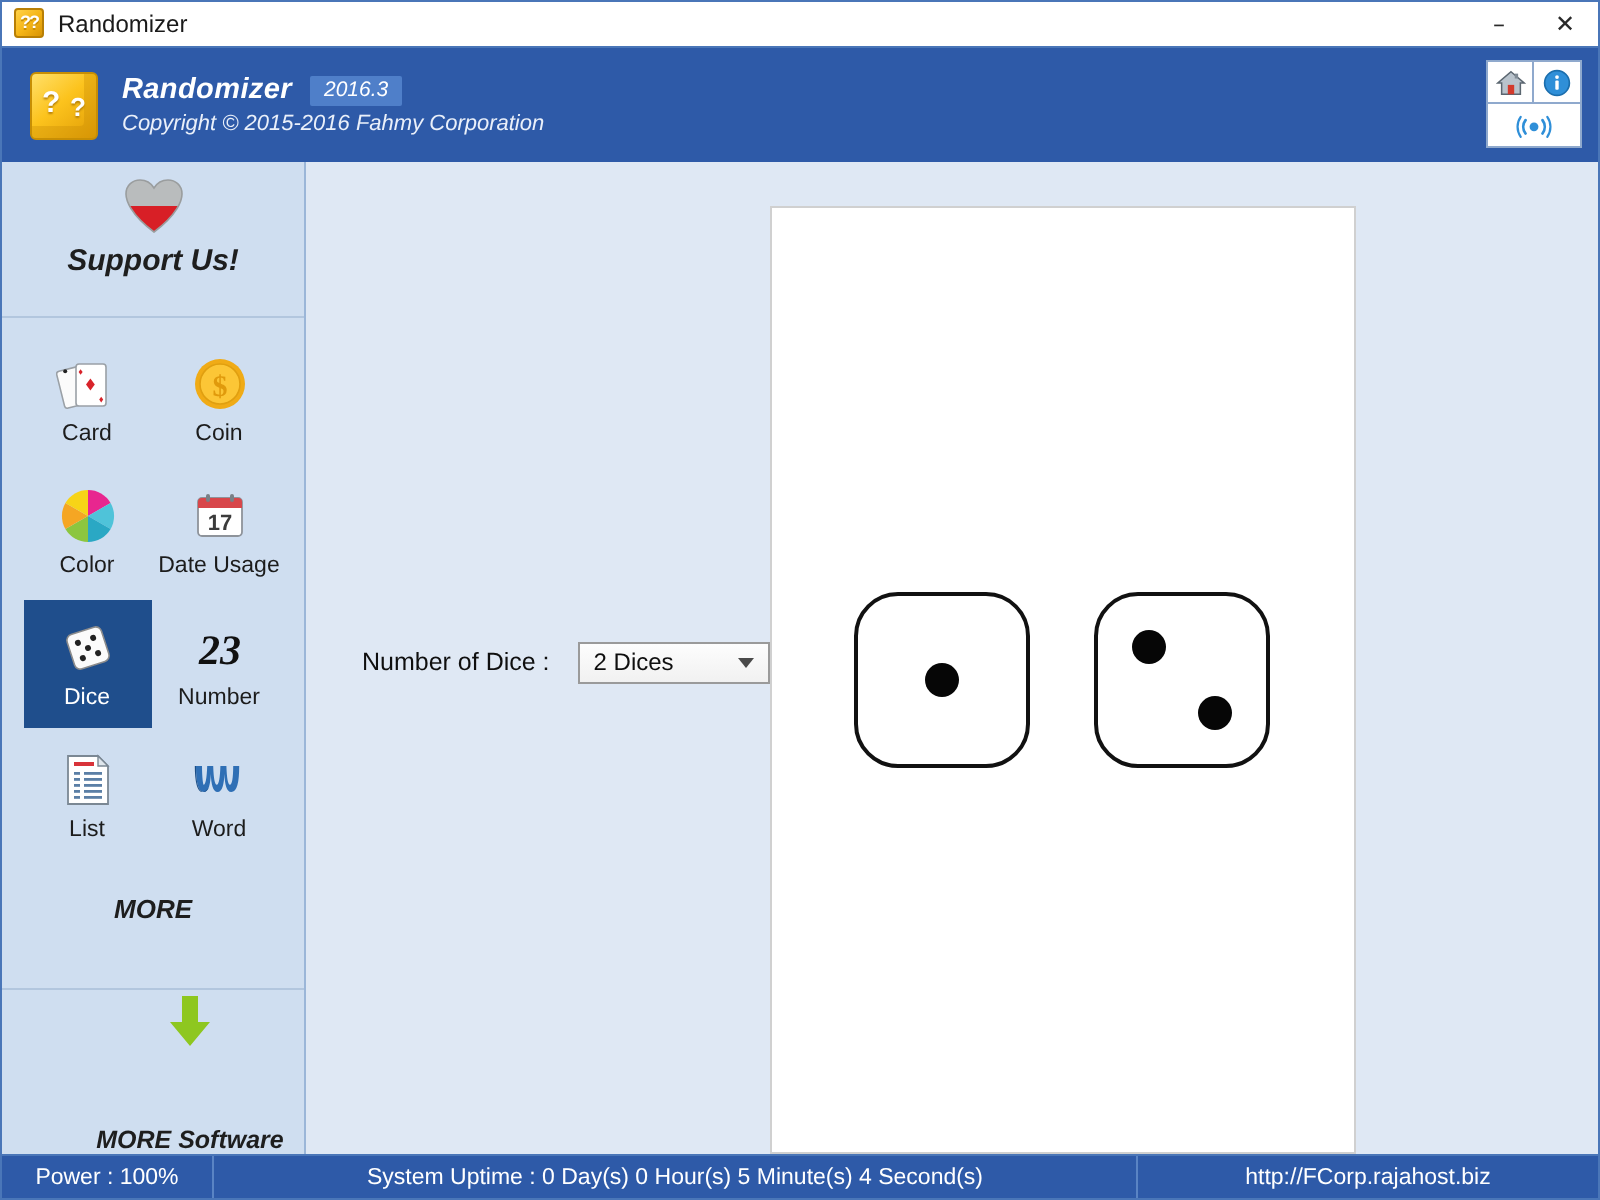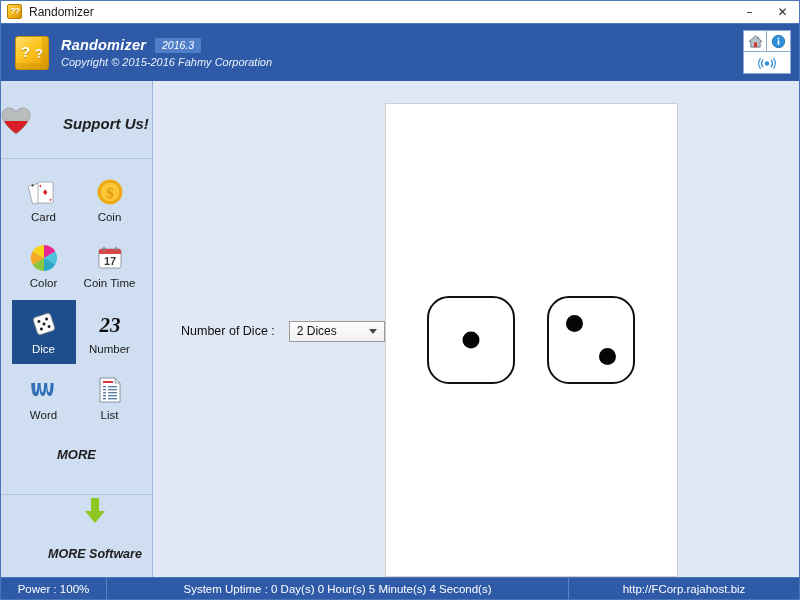--- a/index.html
+++ b/index.html
@@ -143,25 +143,24 @@
   .sidebar {
     flex: 0 0 152px;
     background: #cfdef0;
     border-right: 1px solid #9bb6d8;
     display: flex;
     flex-direction: column;
     position: relative;
   }
   .support {
     padding-top: 8px;
-    display: flex; flex-direction: row;
+    display: flex; flex-direction: column;
     align-items: center;
     flex: 0 0 78px;
     border-bottom: 1px solid #b2c6de;
-    gap: 32px;
   }
   .heart {
     width: 30px; height: 28px;
     position: relative;
     margin-bottom: 5px;
   }
   .heart svg { display: block; }
   .support-label {
     font-size: 15px;
     font-weight: bold;
@@ -212,22 +211,22 @@
     margin-bottom: 10px;
   }
   .sb-divider {
     height: 1px;
     background: #b2c6de;
     width: 100%;
   }
   .more-soft {
     flex: 0 0 82px;
     display: flex; flex-direction: column;
-    align-items: center; justify-content: flex-start;
-    gap: 20px;
+    align-items: center; justify-content: space-between;
+    gap: 4px;
     margin-left: 37px;
   }
   .more-soft-label {
     font-size: 12.5px;
     font-weight: bold;
     font-style: italic;
     color: #1e1e1e;
   }
 
   
@@ -462,21 +461,21 @@
           <div class="grid-item">
             <div class="gi-icon">
               <svg width="28" height="28" viewBox="0 0 28 28">
                 <rect x="3" y="5" width="22" height="19" rx="2" fill="#ffffff" stroke="#8e939a" stroke-width="0.9"></rect>
                 <path d="M3 7 a2 2 0 0 1 2-2 h18 a2 2 0 0 1 2 2 v3 h-22 Z" fill="#d8464a"></path>
                 <rect x="7" y="3" width="2" height="4" rx="1" fill="#7a8086"></rect>
                 <rect x="19" y="3" width="2" height="4" rx="1" fill="#7a8086"></rect>
                 <text x="14" y="21" font-size="11" font-weight="bold" text-anchor="middle" fill="#3b3b3b" font-family="Liberation Sans, sans-serif">17</text>
               </svg>
             </div>
-            <div class="gi-label">Coin Time</div>
+            <div class="gi-label">Date Usage</div>
           </div>
         </div>
 
         <div class="grid-row">
           <div class="grid-item selected">
             <div class="gi-icon">
               <svg width="30" height="30" viewBox="0 0 30 30">
                 <g transform="rotate(-18 15 15)">
                   <rect x="6" y="6" width="18" height="18" rx="3" fill="#fbfbfb" stroke="#8c8c8c" stroke-width="0.8"></rect>
                   <circle cx="11" cy="11" r="1.5" fill="#222"></circle>
@@ -493,29 +492,20 @@
             <div class="gi-icon">
               <svg width="34" height="28" viewBox="0 0 34 28">
                 <text x="17" y="22" font-size="21" font-weight="bold" font-style="italic" text-anchor="middle" fill="#111111" font-family="Liberation Serif, serif">23</text>
               </svg>
             </div>
             <div class="gi-label">Number</div>
           </div>
         </div>
 
         <div class="grid-row">
-          <div class="grid-item">
-            <div class="gi-icon">
-              <svg width="30" height="26" viewBox="0 0 30 26">
-                <path d="M3 6 c0 8 1 13 4 13 c2.4 0 3.2-4 3.4-9 c.2 5 1 9 3.4 9 c2.4 0 3.2-4 3.4-9 c.2 5 1 9 3.4 9 c3 0 4-5 4-13 h-3 c0 6-.6 9.4-1.6 9.4 c-1 0-1.6-3.4-1.8-9.4 h-3 c-.2 6-.8 9.4-1.8 9.4 c-1 0-1.6-3.4-1.8-9.4 h-3 c-.2 6-.8 9.4-1.8 9.4 C6.6 15.4 6 12 6 6 Z" fill="#2f6fb5"></path>
-                <path d="M3 6 c0 8 1 13 4 13 c1 0 1.8-.8 2.4-2.2 C8 18.6 7 19 6 19 C3.6 19 2.4 13.6 2.4 6 Z" fill="#1c4e86"></path>
-              </svg>
-            </div>
-            <div class="gi-label">Word</div>
-          </div>
           <div class="grid-item">
             <div class="gi-icon">
               <svg width="24" height="28" viewBox="0 0 24 28">
                 <path d="M2 2 h15 l5 5 v19 h-20 Z" fill="#ffffff" stroke="#7b8894" stroke-width="0.9"></path>
                 <path d="M17 2 l5 5 h-5 Z" fill="#dfe6ec" stroke="#7b8894" stroke-width="0.7"></path>
                 <rect x="5" y="5" width="10" height="2" fill="#d8333a"></rect>
                 <g fill="#5b7fa6">
                   <rect x="5" y="10" width="3" height="1.4"></rect>
                     <rect x="10" y="10" width="9" height="1.4"></rect>
                   <rect x="5" y="13" width="3" height="1.4"></rect>
@@ -524,20 +514,29 @@
                     <rect x="10" y="16" width="9" height="1.4"></rect>
                   <rect x="5" y="19" width="3" height="1.4"></rect>
                     <rect x="10" y="19" width="9" height="1.4"></rect>
                   <rect x="5" y="22" width="3" height="1.4"></rect>
                     <rect x="10" y="22" width="9" height="1.4"></rect>
                 </g>
               </svg>
             </div>
             <div class="gi-label">List</div>
           </div>
+          <div class="grid-item">
+            <div class="gi-icon">
+              <svg width="30" height="26" viewBox="0 0 30 26">
+                <path d="M3 6 c0 8 1 13 4 13 c2.4 0 3.2-4 3.4-9 c.2 5 1 9 3.4 9 c2.4 0 3.2-4 3.4-9 c.2 5 1 9 3.4 9 c3 0 4-5 4-13 h-3 c0 6-.6 9.4-1.6 9.4 c-1 0-1.6-3.4-1.8-9.4 h-3 c-.2 6-.8 9.4-1.8 9.4 c-1 0-1.6-3.4-1.8-9.4 h-3 c-.2 6-.8 9.4-1.8 9.4 C6.6 15.4 6 12 6 6 Z" fill="#2f6fb5"></path>
+                <path d="M3 6 c0 8 1 13 4 13 c1 0 1.8-.8 2.4-2.2 C8 18.6 7 19 6 19 C3.6 19 2.4 13.6 2.4 6 Z" fill="#1c4e86"></path>
+              </svg>
+            </div>
+            <div class="gi-label">Word</div>
+          </div>
         </div>
 
         <div class="more-label">MORE</div>
       </div>
 
       <div class="sb-divider"></div>
 
       <div class="more-soft">
         <svg width="30" height="32" viewBox="0 0 30 32">
           <path d="M11 3 h8 v13 h6 l-10 12 l-10 -12 h6 Z" fill="#8ec720"></path>

